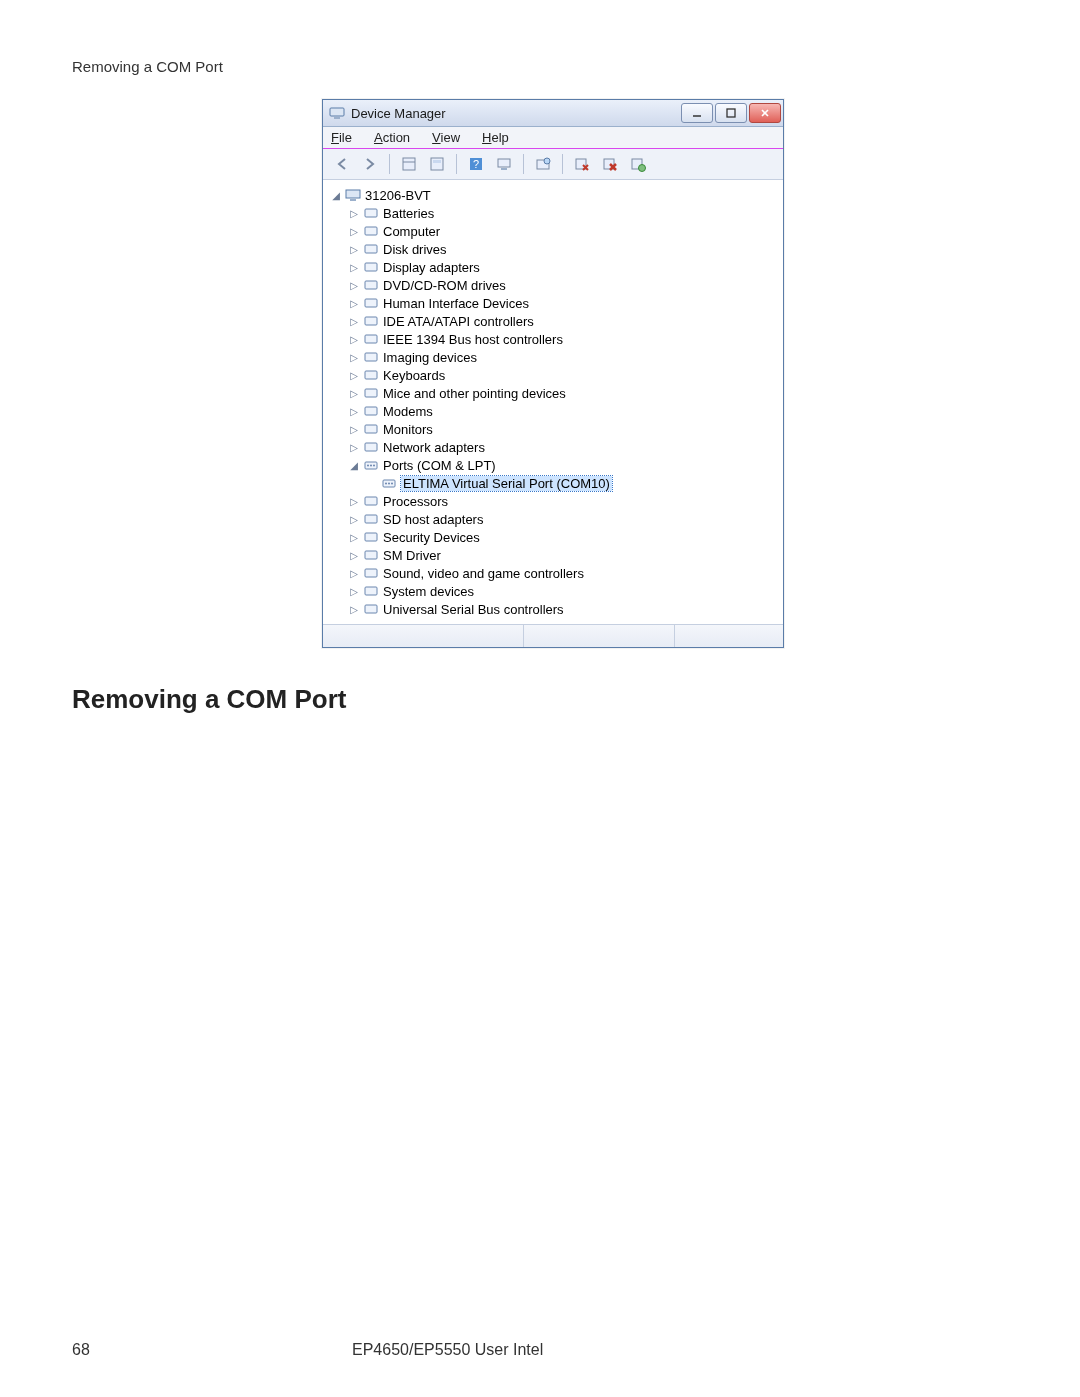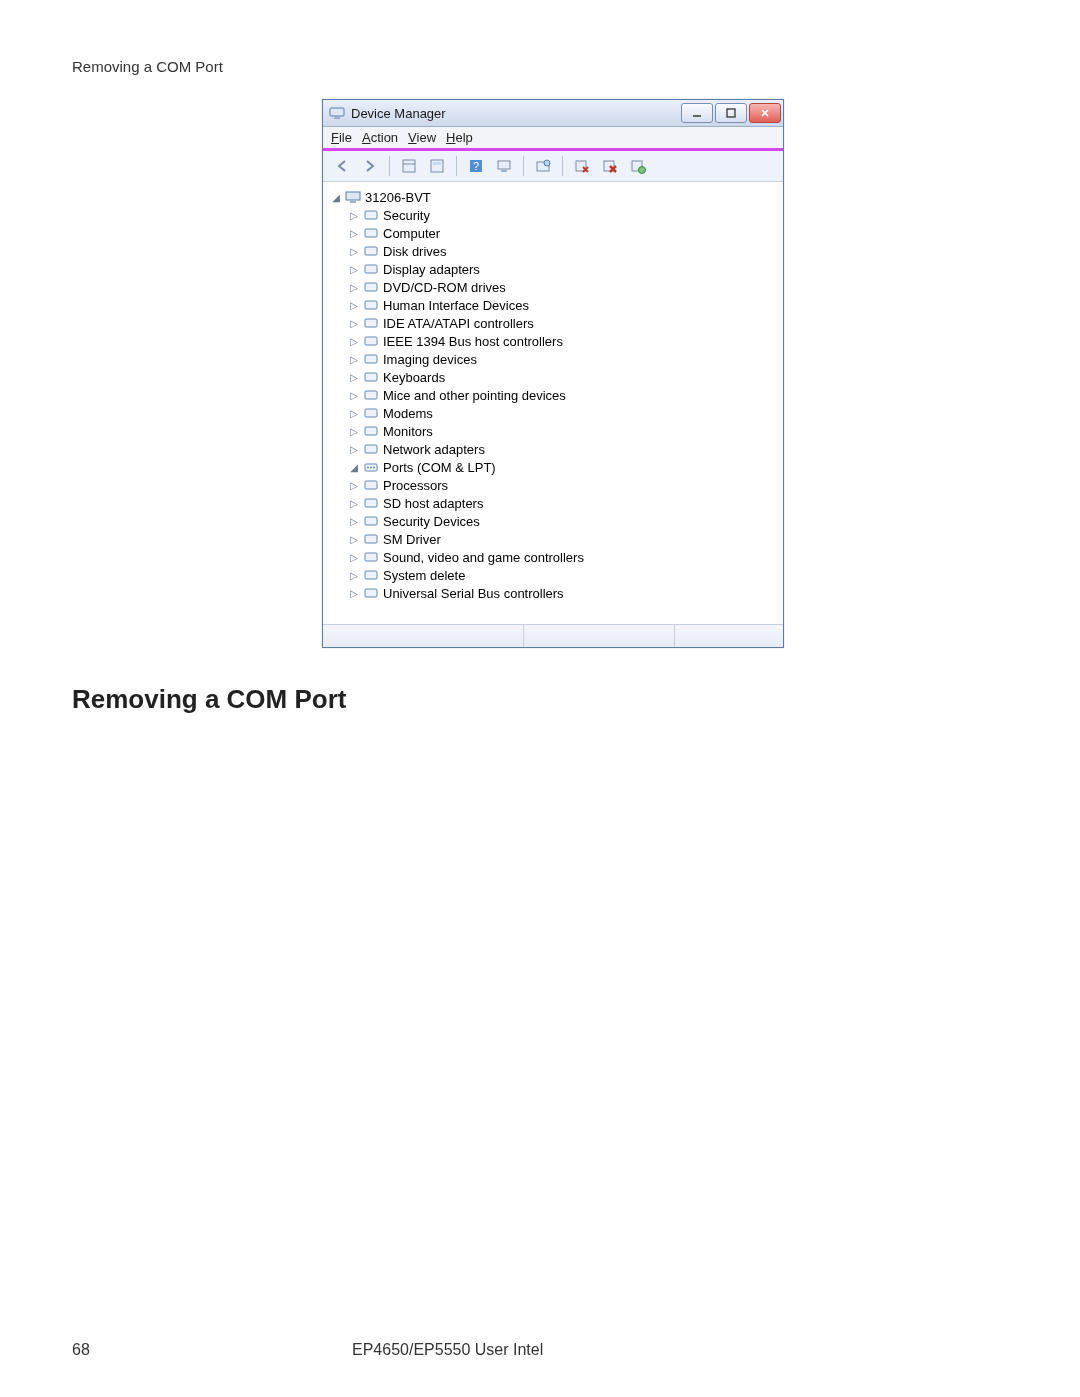--- a/index.html
+++ b/index.html
@@ -75,24 +75,24 @@
     color: #3a3a3a;
   }
   .dm-win-btn.close {
     background: linear-gradient(#f7b7b3,#e06058);
     border-color: #b04840;
     color: #fff;
     font-weight: bold;
   }
   .dm-menubar {
     display: flex;
-    gap: 10px;
+    gap: 22px;
     padding: 3px 8px;
     background: #f2f4f9;
-    border-bottom: 3px solid #d946ef;
+    border-bottom: 1px solid #d946ef;
     font-size: 13px;
   }
   .dm-menubar span u { text-decoration: underline; }
   .dm-toolbar {
     display: flex;
     align-items: center;
     gap: 2px;
     padding: 3px 6px;
     background: #eef2f9;
     border-bottom: 1px solid #c5cfe0;
@@ -314,21 +314,21 @@
             </div>
             <ul id="cat-before">
                 <li>
                   <div class="node">
                     <span class="twist">▷</span>
                     <span class="nicon">
                       <svg width="16" height="16">
                         <rect x="2" y="4" width="12" height="8" rx="1" fill="#eef3fb" stroke="#6a86ae"></rect>
                       </svg>
                     </span>
-                    <span class="nlabel">Security</span>
+                    <span class="nlabel">Batteries</span>
                   </div>
                 </li>
                 <li>
                   <div class="node">
                     <span class="twist">▷</span>
                     <span class="nicon">
                       <svg width="16" height="16">
                         <rect x="2" y="4" width="12" height="8" rx="1" fill="#eef3fb" stroke="#6a86ae"></rect>
                       </svg>
                     </span>
@@ -476,20 +476,34 @@
                     <svg width="16" height="16">
                         <rect x="2" y="5" width="12" height="7" rx="1" fill="#eef3fb" stroke="#6a86ae"></rect>
                         <circle cx="5" cy="8.5" r="1" fill="#6a86ae"></circle>
                         <circle cx="8" cy="8.5" r="1" fill="#6a86ae"></circle>
                         <circle cx="11" cy="8.5" r="1" fill="#6a86ae"></circle>
                       </svg>
                   </span>
                   <span class="nlabel">Ports (COM &amp; LPT)</span>
                 </div>
                 <ul id="ports-children">
+                    <li>
+                      <div class="node sel">
+                        <span class="twist"></span>
+                        <span class="nicon">
+                          <svg width="16" height="16">
+                            <rect x="2" y="5" width="12" height="7" rx="1" fill="#eef3fb" stroke="#6a86ae"></rect>
+                            <circle cx="5" cy="8.5" r="1" fill="#6a86ae"></circle>
+                            <circle cx="8" cy="8.5" r="1" fill="#6a86ae"></circle>
+                            <circle cx="11" cy="8.5" r="1" fill="#6a86ae"></circle>
+                          </svg>
+                        </span>
+                        <span class="nlabel">ELTIMA Virtual Serial Port (COM10)</span>
+                      </div>
+                    </li>
                   </ul>
               </li>
             </ul>
             <ul id="cat-after">
                 <li>
                   <div class="node">
                     <span class="twist">▷</span>
                     <span class="nicon">
                       <svg width="16" height="16">
                         <rect x="2" y="4" width="12" height="8" rx="1" fill="#eef3fb" stroke="#6a86ae"></rect>
@@ -543,21 +557,21 @@
                   </div>
                 </li>
                 <li>
                   <div class="node">
                     <span class="twist">▷</span>
                     <span class="nicon">
                       <svg width="16" height="16">
                         <rect x="2" y="4" width="12" height="8" rx="1" fill="#eef3fb" stroke="#6a86ae"></rect>
                       </svg>
                     </span>
-                    <span class="nlabel">System delete</span>
+                    <span class="nlabel">System devices</span>
                   </div>
                 </li>
                 <li>
                   <div class="node">
                     <span class="twist">▷</span>
                     <span class="nicon">
                       <svg width="16" height="16">
                         <rect x="2" y="4" width="12" height="8" rx="1" fill="#eef3fb" stroke="#6a86ae"></rect>
                       </svg>
                     </span>

